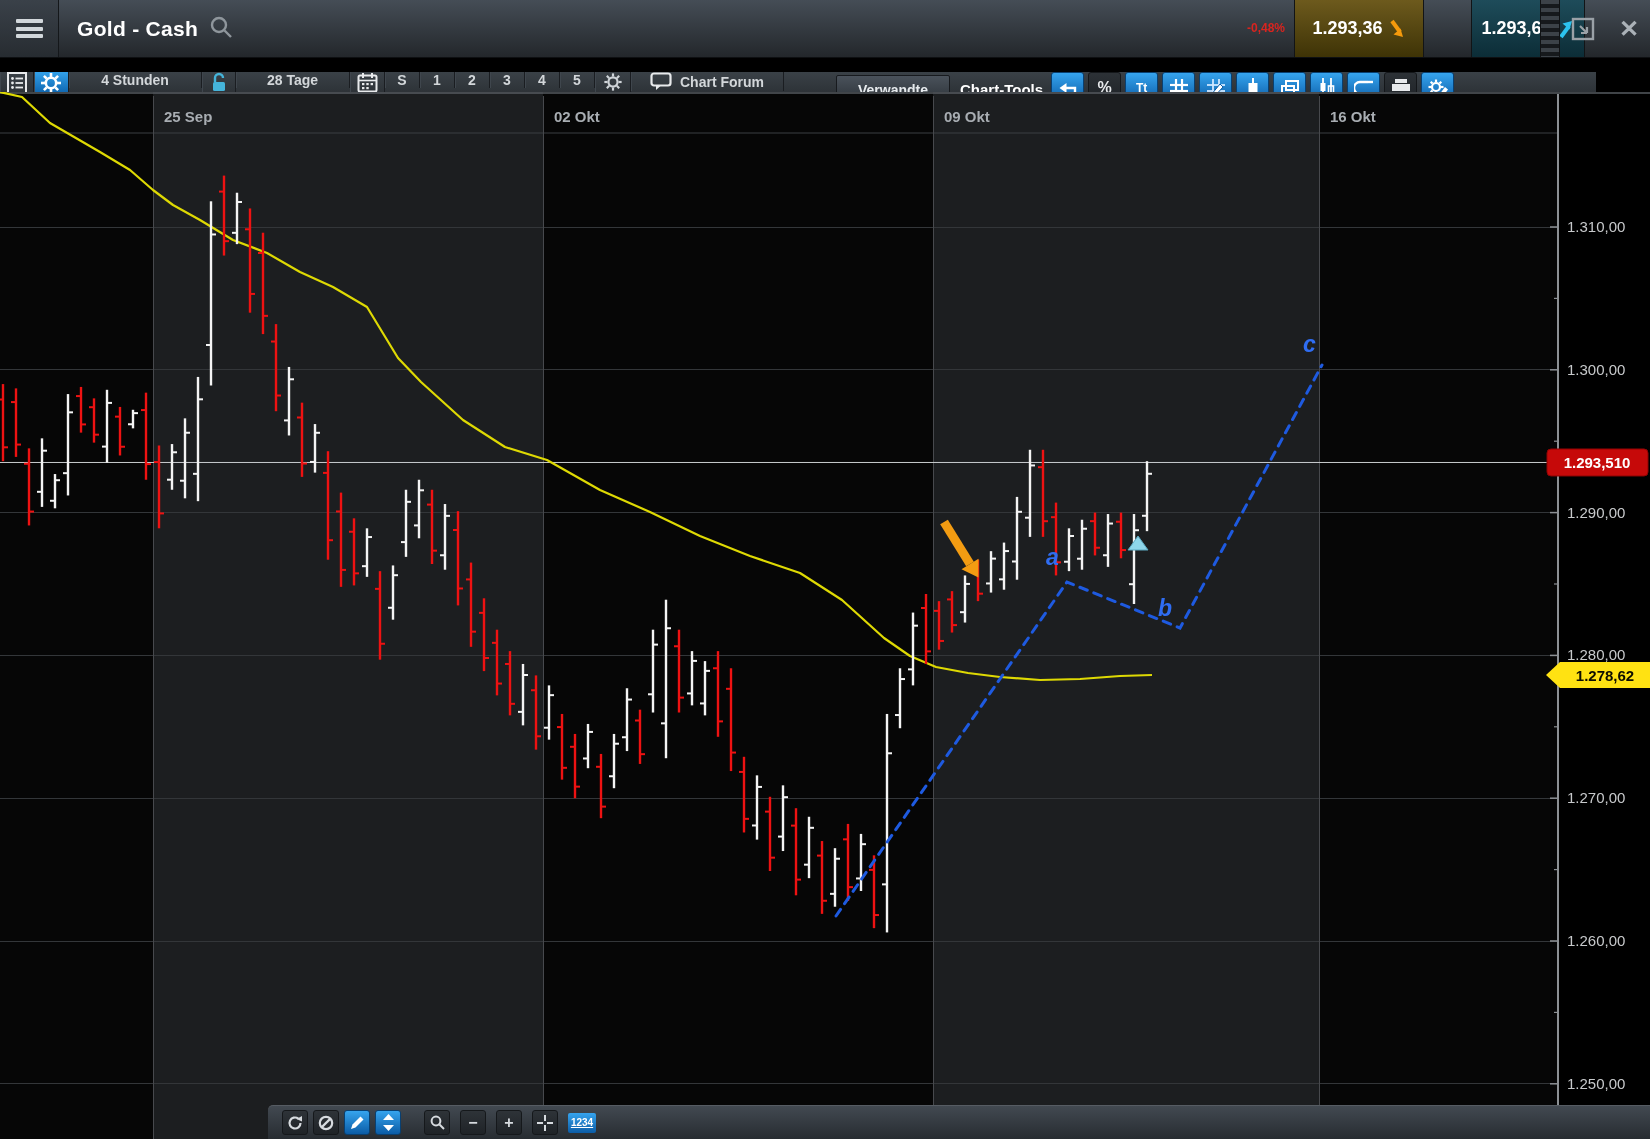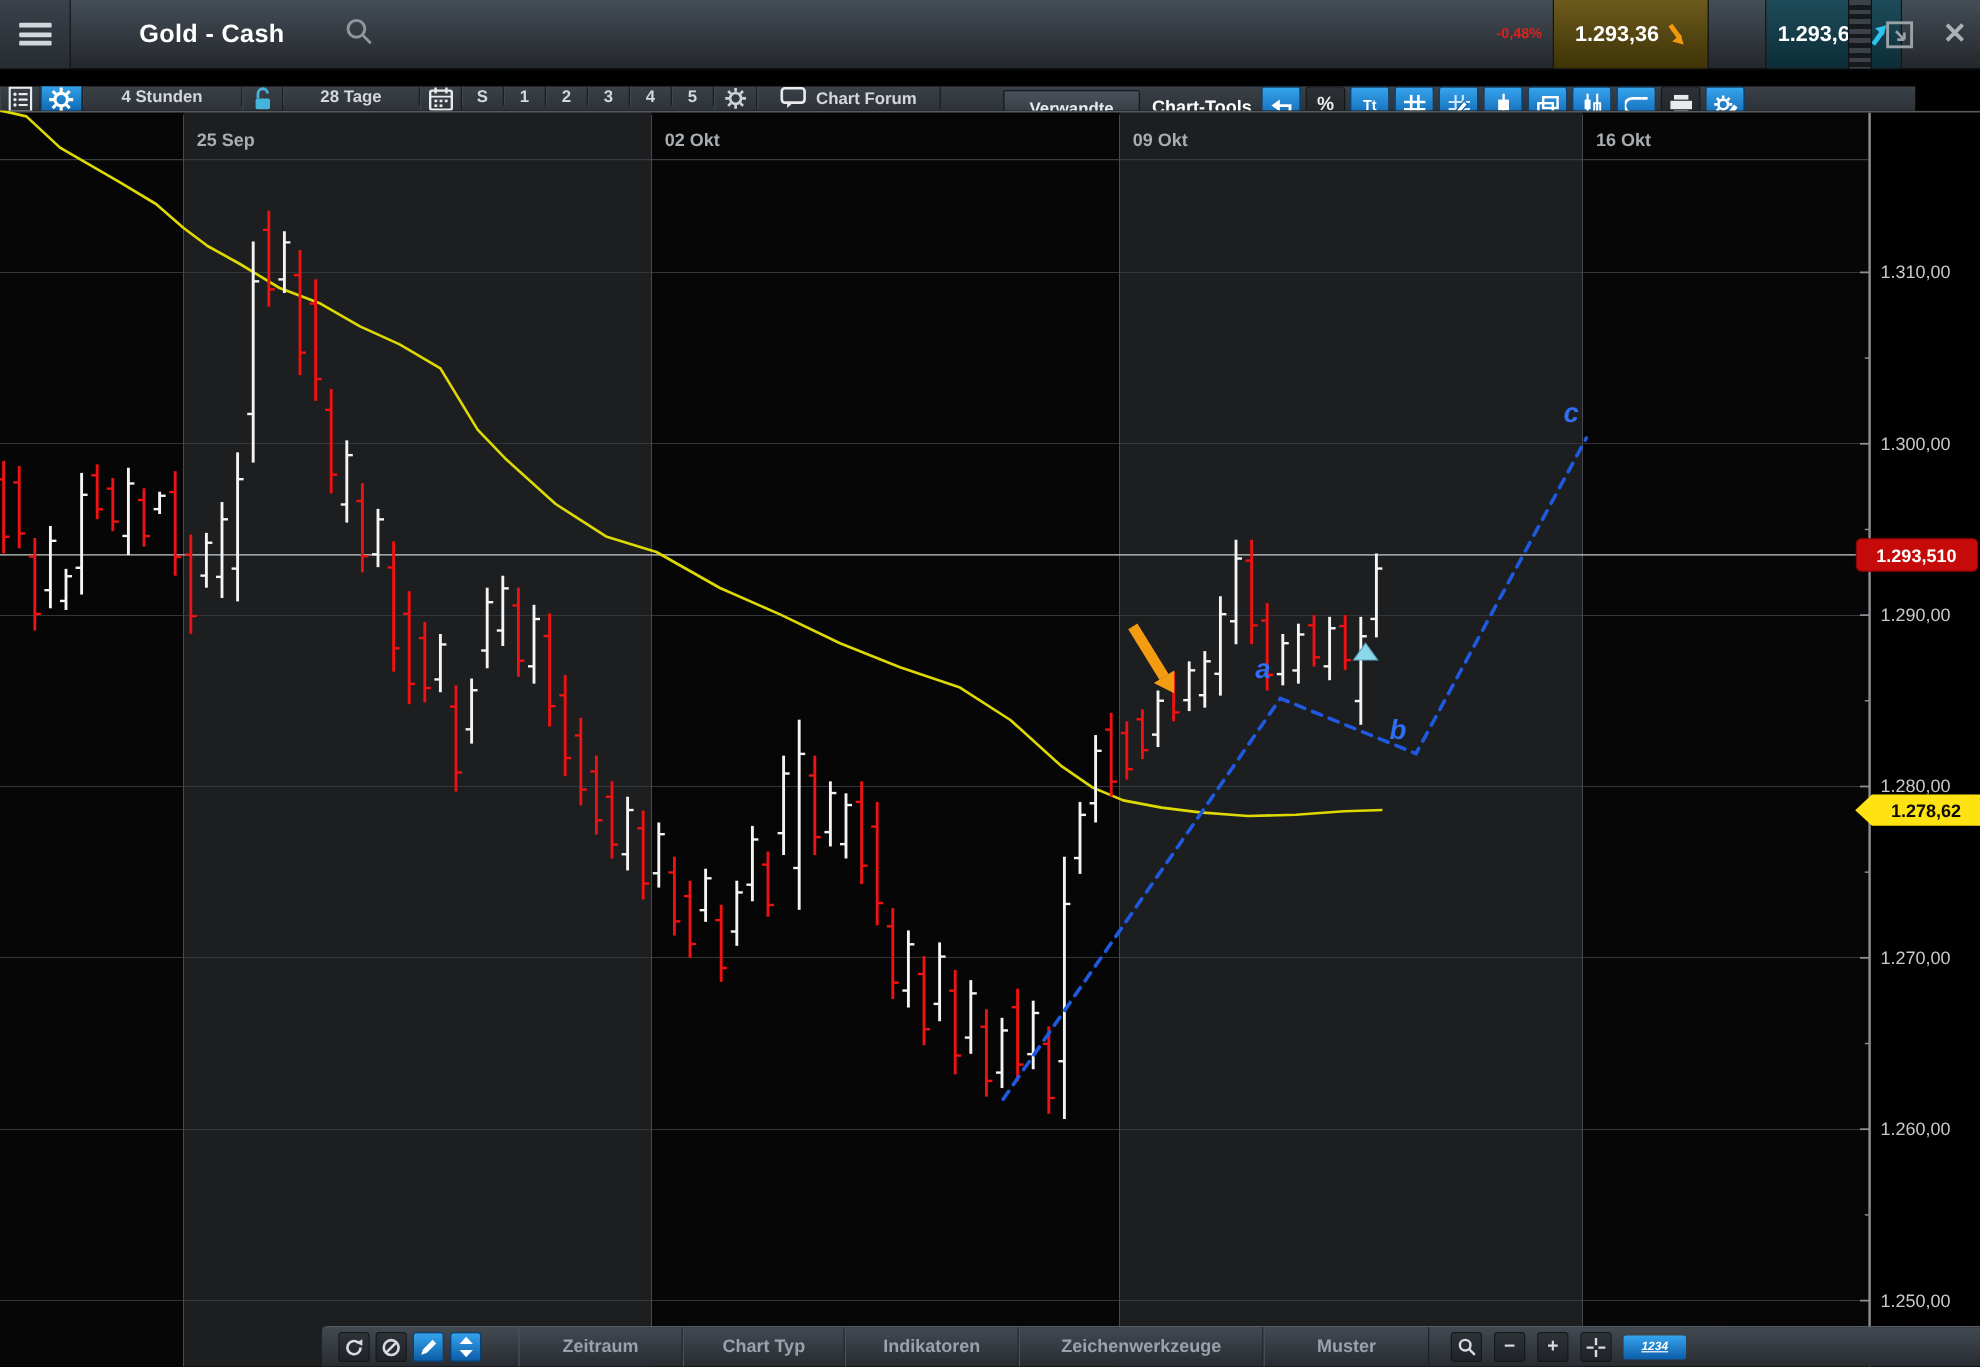--- a/index.html
+++ b/index.html
@@ -1,18 +1,18 @@
 <!DOCTYPE html>
 <html><head>
 <meta charset="utf-8">
 <style>
   html,body{margin:0;padding:0;}
   body{width:1650px;height:1139px;background:#000;font-family:"Liberation Sans",sans-serif;position:relative;overflow:hidden;-webkit-font-smoothing:antialiased;}
   
-  .titlebar{position:absolute;left:0;top:0;width:1650px;height:57px;background:linear-gradient(#454d56,#23272b);border-bottom:1px solid #0e1012;display:flex;align-items:center;gap:39px;}
+  .titlebar{position:absolute;left:0;top:0;width:1650px;height:57px;background:linear-gradient(#454d56,#23272b);border-bottom:1px solid #0e1012;display:flex;align-items:center;}
   .menu-btn{width:58px;height:57px;background:linear-gradient(#3a4149,#272c31);border-right:1px solid #14171a;display:flex;align-items:center;justify-content:center;flex:none;}
   .hamb{width:27px;height:19px;display:flex;flex-direction:column;justify-content:space-between;}
   .hamb i{display:block;height:4px;background:#d2d7db;border-radius:1px;}
   .win-title{color:#fff;font-size:21px;font-weight:bold;margin-left:18px;letter-spacing:.3px;}
   .search-ic{margin-left:10px;}
   .chg{position:absolute;left:1185px;top:0;width:100px;height:57px;line-height:57px;text-align:right;color:#d8241f;font-weight:bold;font-size:12px;}
   .pricebox{position:absolute;top:0;height:57px;display:flex;align-items:center;justify-content:center;gap:6px;color:#fff;font-weight:bold;font-size:18px;border-left:1px solid #121416;border-right:1px solid #121416;}
   .bidbox{left:1294px;width:128px;background:linear-gradient(#6d5a1d,#3e3306);}
   .askbox{left:1471px;width:112px;background:linear-gradient(#1e4c5a,#0c2d37);}
   .grip{position:absolute;left:1540px;top:0;width:18px;height:57px;background:repeating-linear-gradient(#3c4248 0 4px,#16191c 4px 8px);border-left:1px solid #101214;border-right:1px solid #101214;}
@@ -34,21 +34,21 @@
   .chart-wrap{position:absolute;left:0;top:92px;width:1650px;height:1047px;}
   svg text{font-family:"Liberation Sans",sans-serif;}
   
   .bottombar{position:absolute;left:268px;right:0;bottom:0;height:33px;background:linear-gradient(#424951,#272c31);border-top:1px solid #565c63;border-top-left-radius:5px;display:flex;align-items:center;padding-left:14px;z-index:6;}
   .bbtn{width:24px;height:23px;border-radius:3px;display:flex;align-items:center;justify-content:center;margin-right:5px;flex:none;}
   .bbtn.dark{background:linear-gradient(#2e3338,#1f2327);border:1px solid #15181b;}
   .bbtn.blue{background:linear-gradient(#36a4ee,#0b5ca6);border:1px solid #094071;}
   .btabs{display:flex;height:33px;margin-left:26px;}
   .btab{display:flex;align-items:center;justify-content:center;color:#99a2ab;font-weight:bold;font-size:15px;border-left:1px solid #4b525a;border-right:1px solid #1f2327;flex:none;}
   .zoomgrp{display:flex;align-items:center;margin-left:18px;gap:5px;}
-  .digits{width:52px;height:20px;border-radius:2px;background:linear-gradient(#36a4ee,#0b5ca6);color:#fff;font-size:10px;font-weight:bold;display:flex;align-items:center;justify-content:center;text-decoration:underline;font-style:italic;}
+  .digits{width:28px;height:20px;border-radius:2px;background:linear-gradient(#36a4ee,#0b5ca6);color:#fff;font-size:10px;font-weight:bold;display:flex;align-items:center;justify-content:center;text-decoration:underline;}
 </style>
 </head>
 <body>
 
 <div class="titlebar">
   <div class="menu-btn">
     <div class="hamb">
         <i></i>
         <i></i>
         <i></i>
@@ -609,27 +609,20 @@
     <svg width="15" height="15" viewBox="0 0 15 15">
         <path d="M1 14 L2.5 9.5 L10.5 1.5 L13.5 4.5 L5.5 12.5 Z" fill="#fff"></path>
       </svg>
   </div>
   <div class="bbtn blue">
     <svg width="13" height="17" viewBox="0 0 13 17">
         <polygon points="6.5,0 12,6 1,6" fill="#fff"></polygon>
         <polygon points="6.5,17 12,11 1,11" fill="#fff"></polygon>
       </svg>
   </div>
-  <div class="btabs">
-    <div class="btab" style="width:135px">Zeitraum</div>
-    <div class="btab" style="width:133px">Chart Typ</div>
-    <div class="btab" style="width:143px">Indikatoren</div>
-    <div class="btab" style="width:202px">Zeichenwerkzeuge</div>
-    <div class="btab" style="width:136px">Muster</div>
-  </div>
   <div class="zoomgrp">
     <div class="bbtn dark">
       <svg width="15" height="15" viewBox="0 0 15 15">
           <circle cx="6" cy="6" r="4.4" fill="none" stroke="#d7dbdf" stroke-width="2"></circle>
           <line x1="9.5" y1="9.5" x2="14" y2="14" stroke="#d7dbdf" stroke-width="2"></line>
         </svg>
     </div>
     <div class="bbtn dark" style="color:#d7dbdf;font-weight:bold;font-size:16px">−</div>
     <div class="bbtn dark" style="color:#d7dbdf;font-weight:bold;font-size:16px">+</div>
     <div class="bbtn dark">

